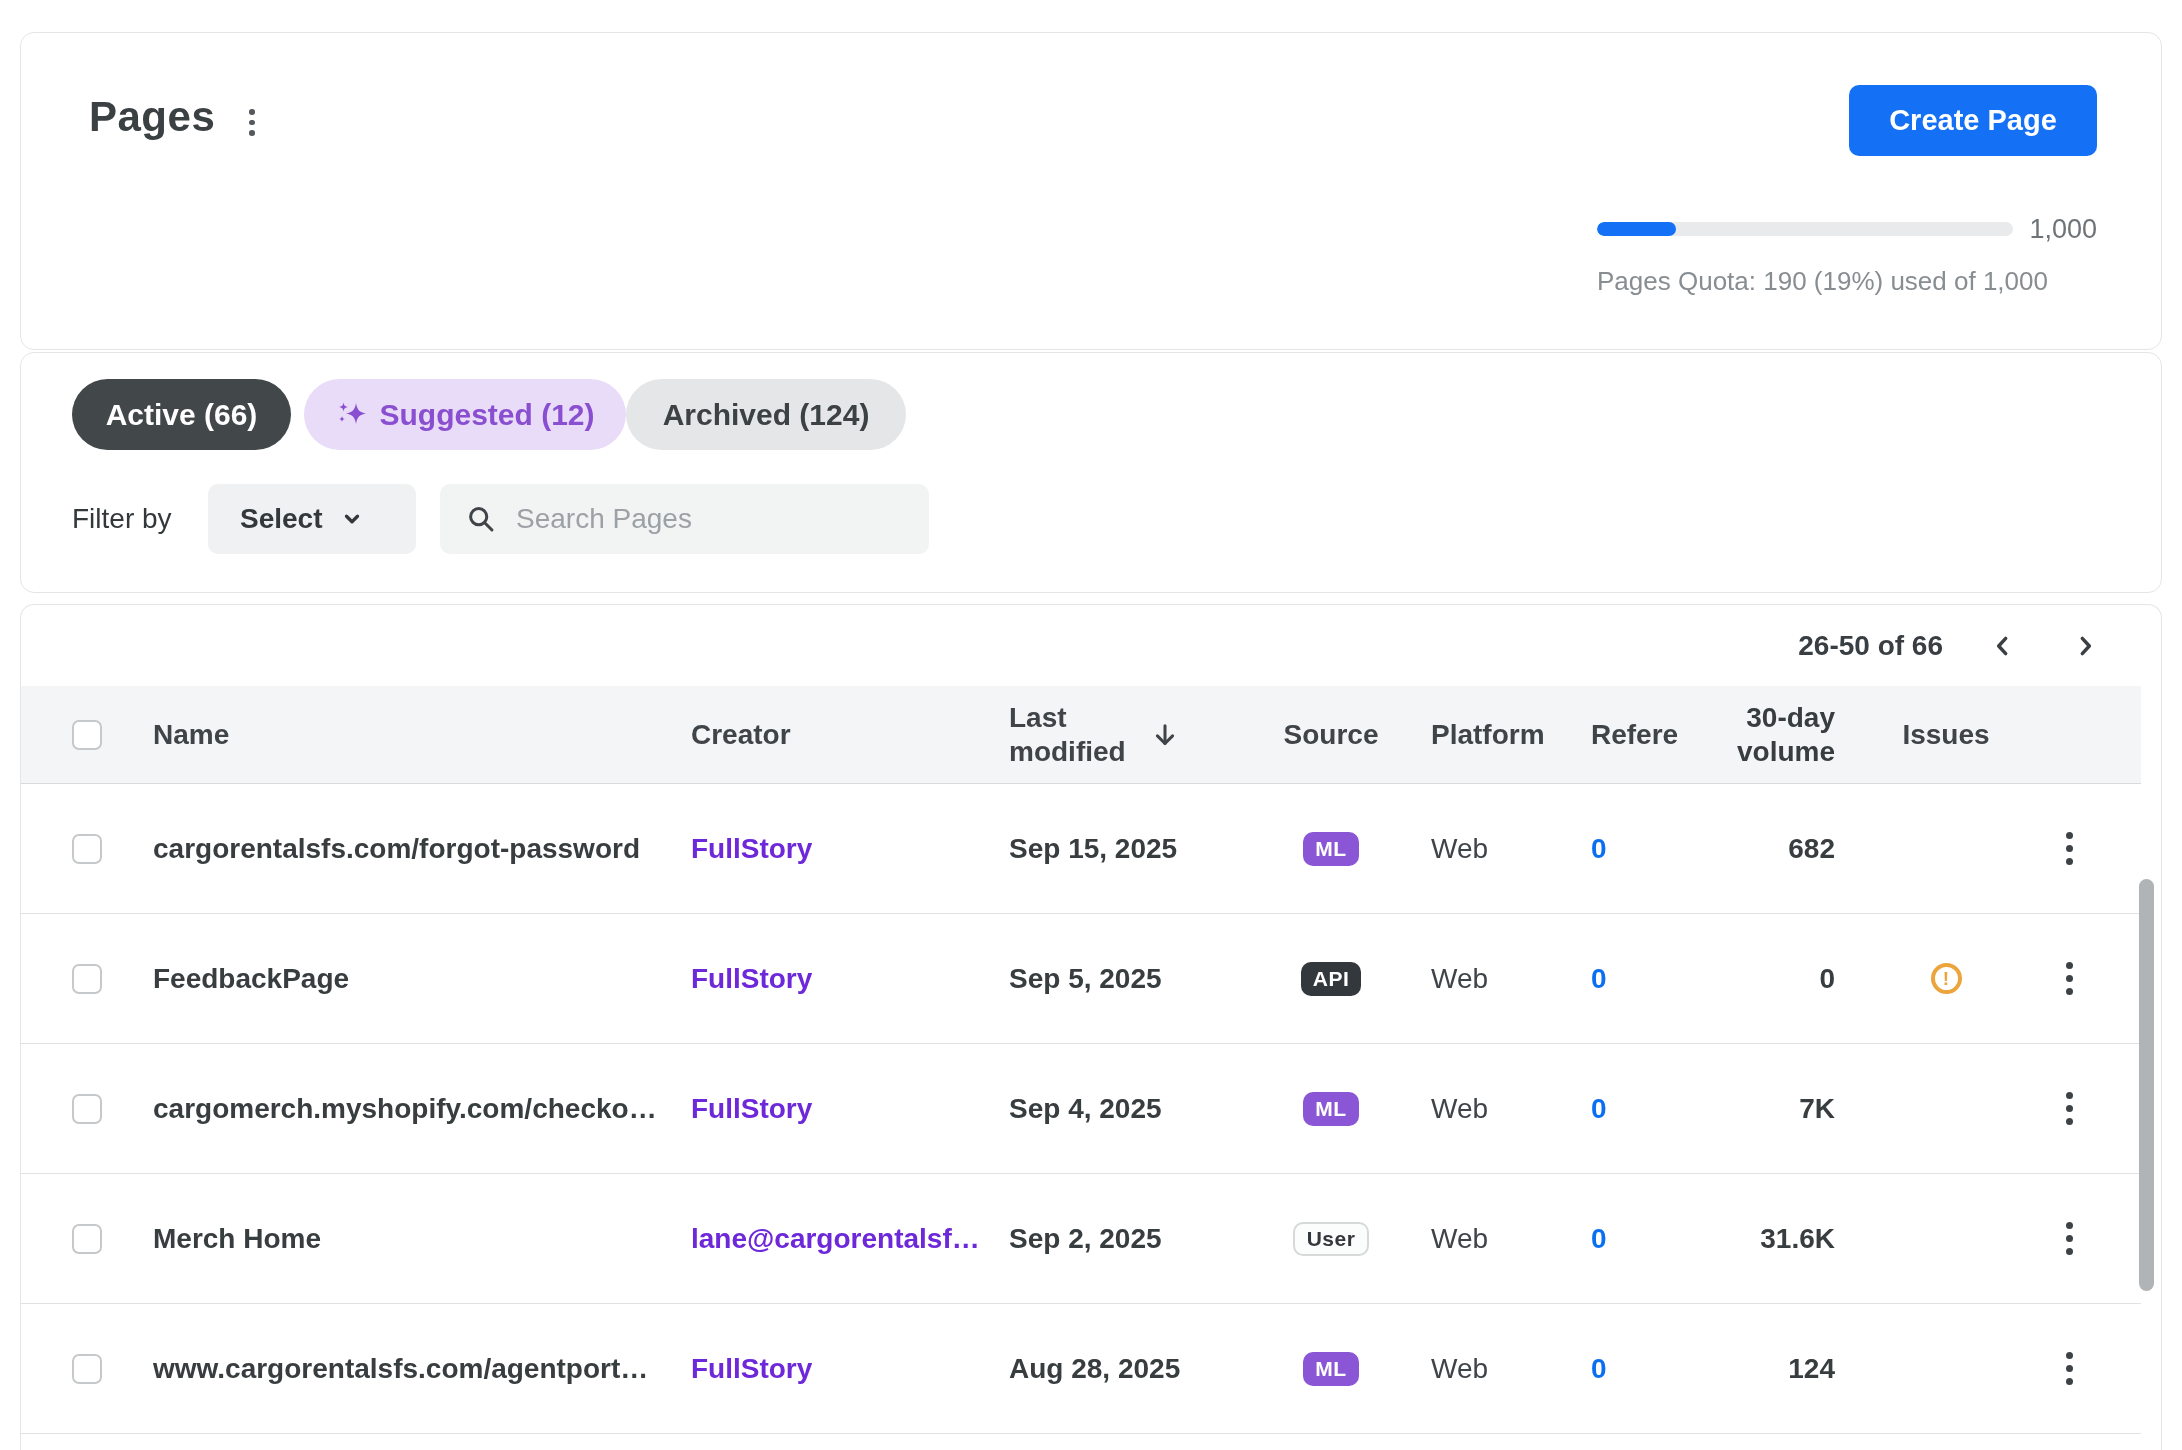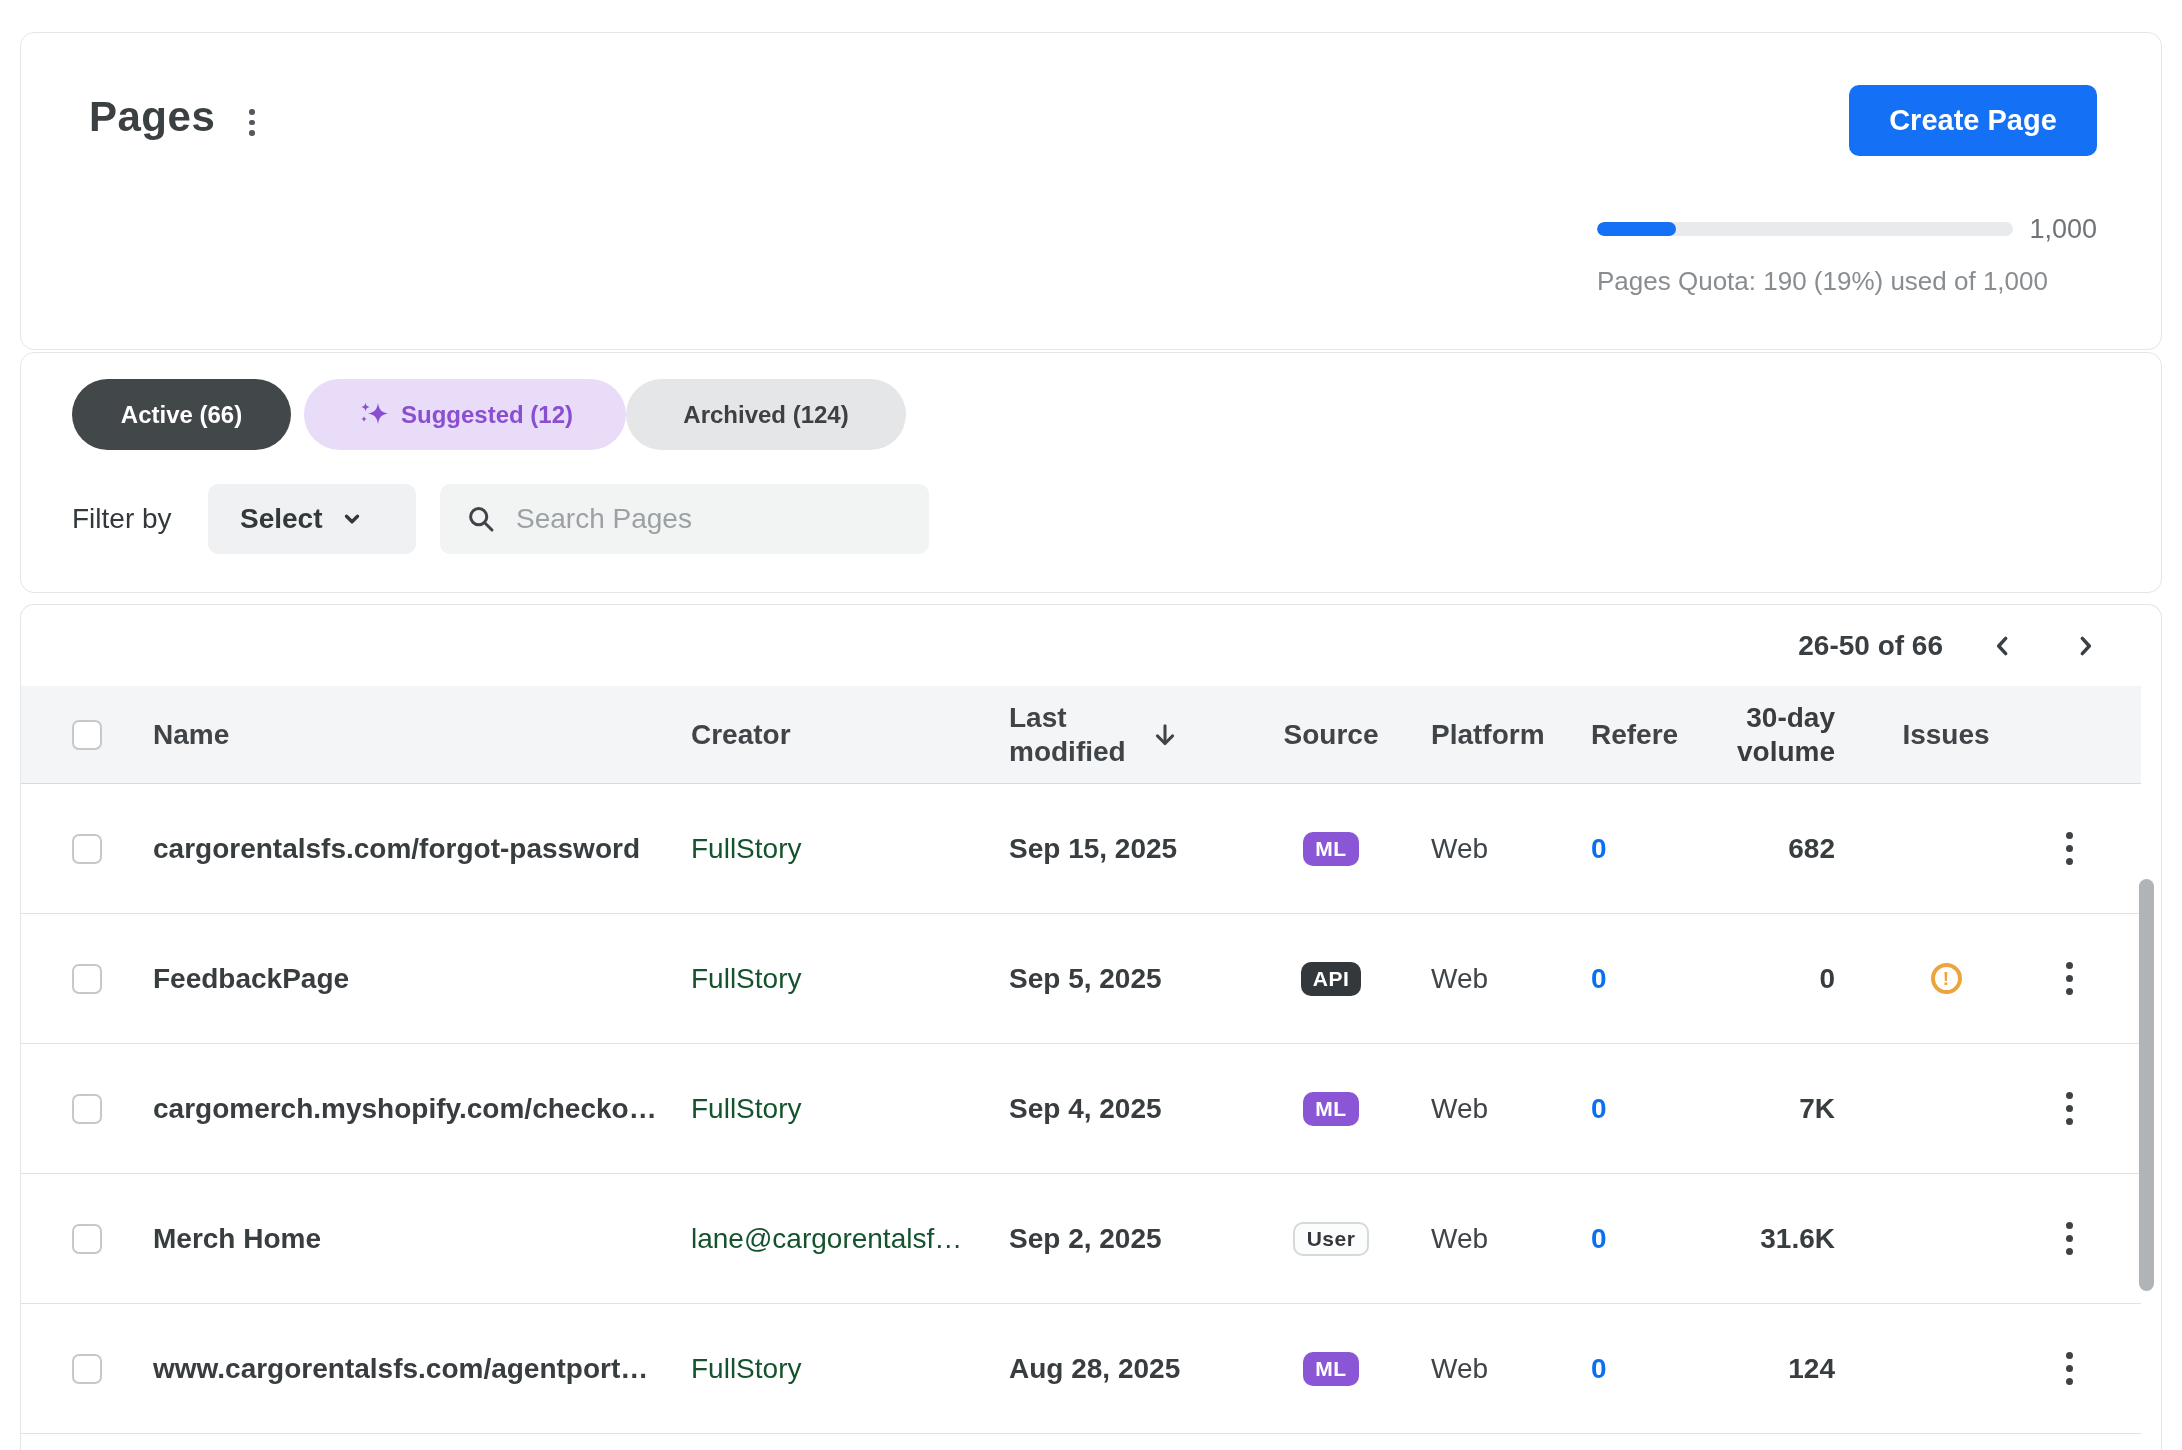--- a/index.html
+++ b/index.html
@@ -50,21 +50,21 @@
   }
   .quota-fill { height: 100%; background: #1471f5; border-radius: 8px; width: 19%; }
   .quota-max { font-size: 27px; color: #6e7377; flex: 1; text-align: right; }
   .quota-text { margin-top: 21px; font-size: 26px; color: #888d91; }
 
   
   #card-filters { left: 20px; top: 352px; width: 2142px; height: 241px; }
   .pill {
     position: absolute; top: 26px; height: 71px; border-radius: 36px;
     display: flex; align-items: center; justify-content: center; gap: 12px;
-    font-size: 24px; font-weight: 700; cursor: pointer;
+    font-size: 30px; font-weight: 700; cursor: pointer;
   }
   #pill-active   { left: 51px;  width: 219px; background: #42474a; color: #ffffff; }
   #pill-suggested{ left: 283px; width: 322px; background: #e9dcf8; color: #8a4fd0; }
   #pill-archived { left: 605px; width: 280px; background: #e5e6e7; color: #3c4144; }
   .filter-label {
     position: absolute; left: 51px; top: 150px;
     font-size: 28px; color: #33383b;
   }
   .select-box {
     position: absolute; left: 187px; top: 131px; width: 208px; height: 70px;
@@ -113,21 +113,21 @@
   .th-lastmod .lbl { width: 132px; line-height: 34px; }
   .th-volume { white-space: normal; line-height: 34px; }
   .checkbox {
     width: 30px; height: 30px; border: 2.5px solid #c6c9cb; border-radius: 7px;
     background: #fff; display: inline-block; cursor: pointer;
   }
   .trow {
     height: 130px; border-bottom: 1.5px solid #e0e2e3; font-size: 28px; background: #fff;
   }
   .c-name { font-weight: 600; color: #383d40; cursor: pointer; }
-  .c-creator { color: #14532d; font-weight: 400; }
+  .c-creator { color: #6d28d9; font-weight: 700; }
   .c-date { color: #383d40; font-weight: 600; }
   .c-platform { color: #3f4449; font-weight: 500; }
   .c-refere { color: #0b6ff2; font-weight: 700; cursor: pointer; }
   .c-volume { color: #383d40; font-weight: 600; }
   .badge {
     display: inline-flex; align-items: center; justify-content: center;
     height: 34px; padding: 0 12px; border-radius: 10px;
     font-size: 21px; font-weight: 700; letter-spacing: 0.5px;
   }
   .badge-ml  { background: #8a56d6; color: #fff; }

